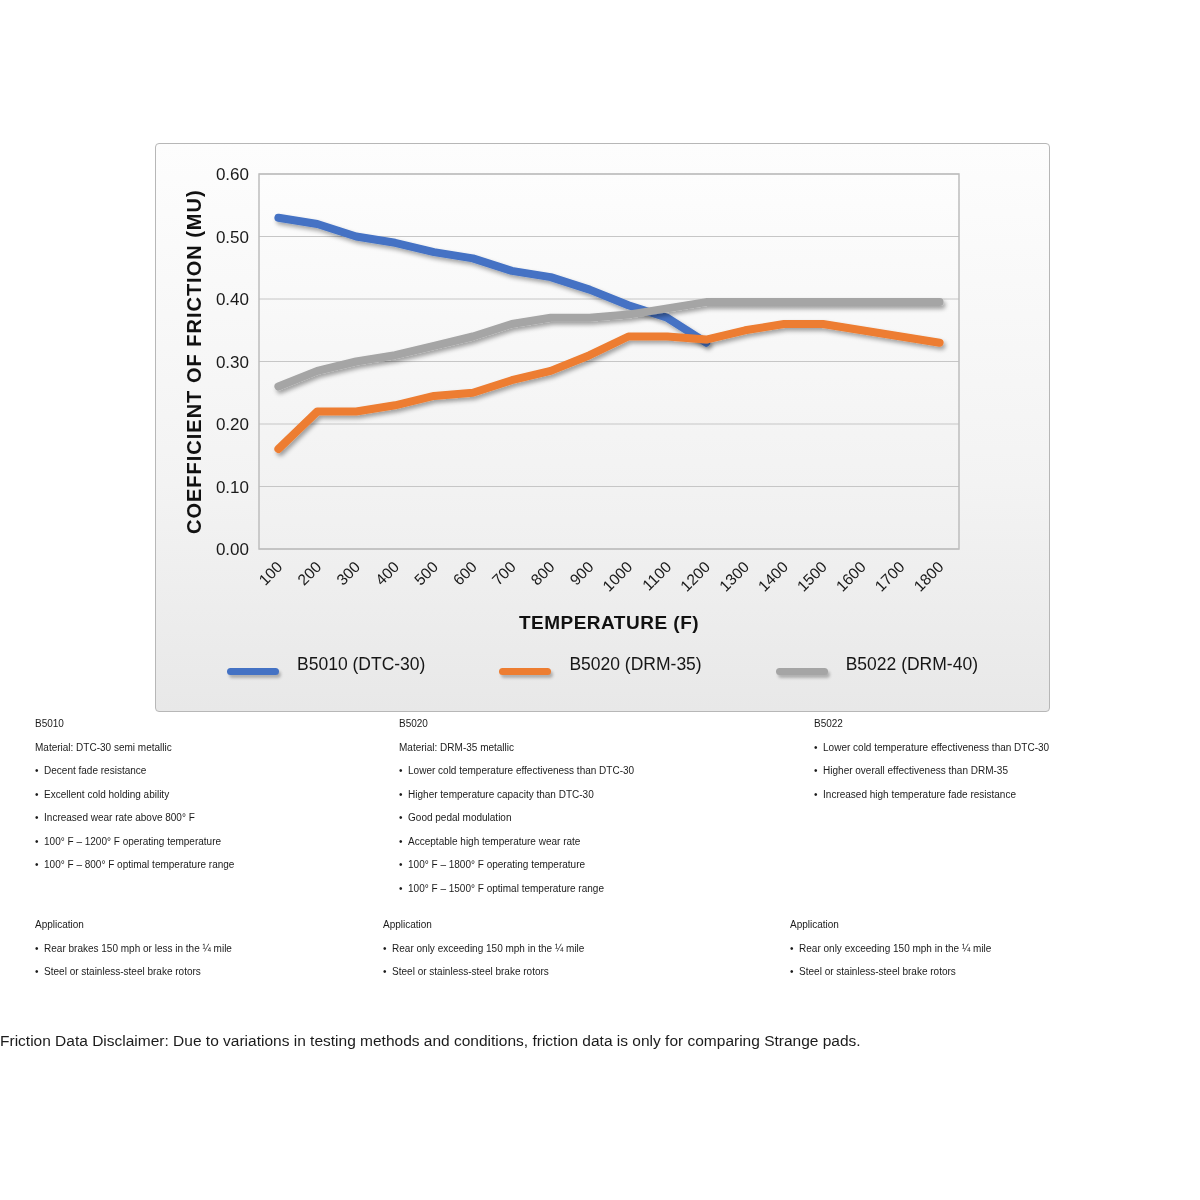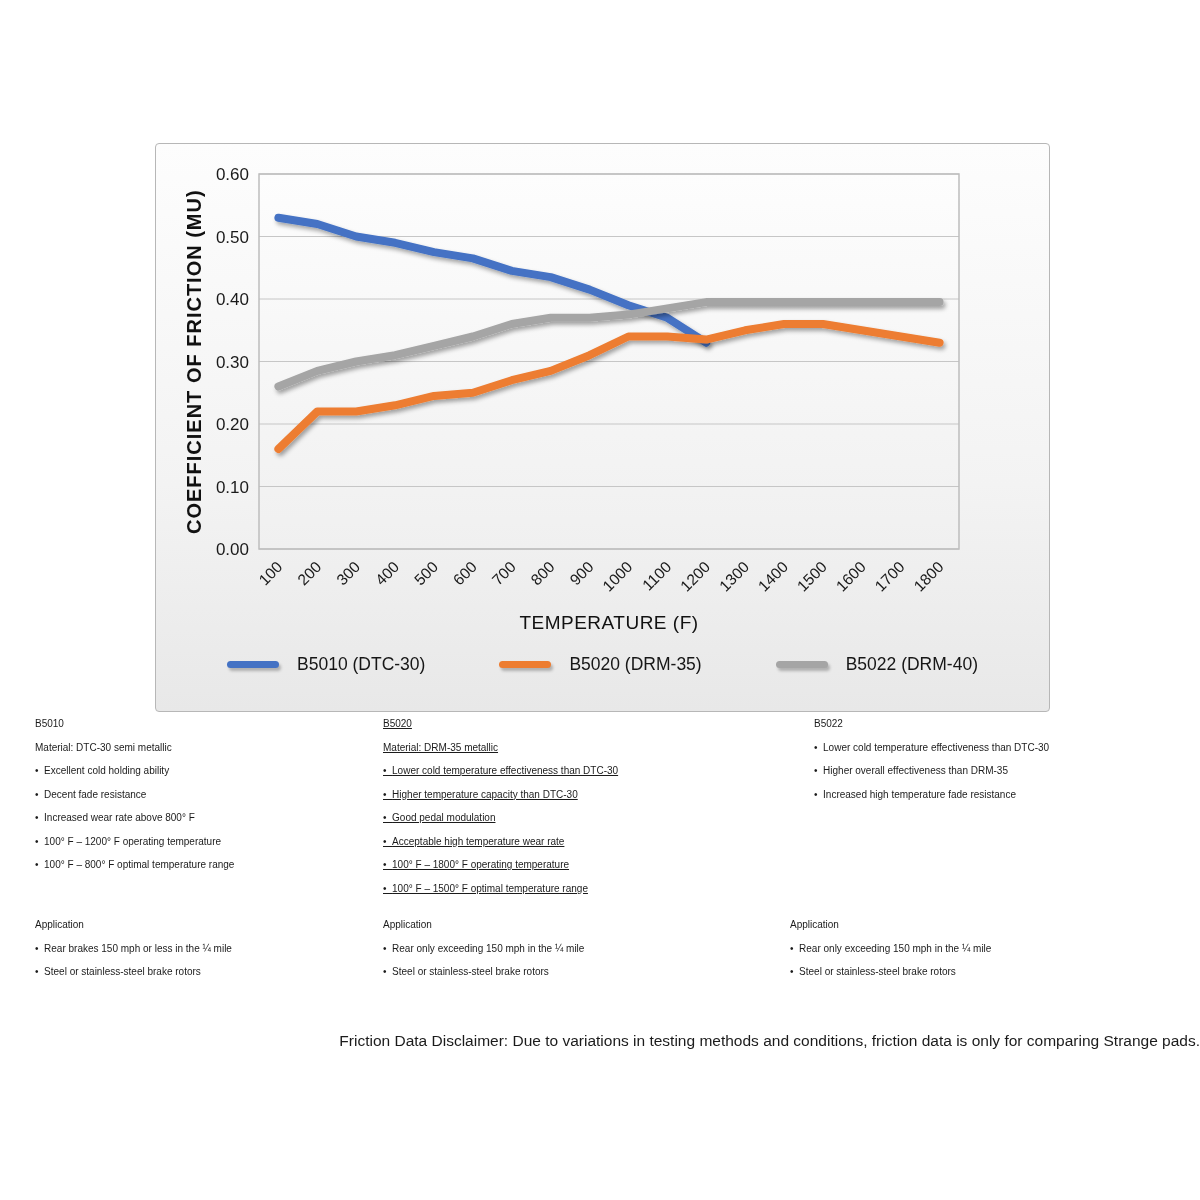--- a/index.html
+++ b/index.html
@@ -16,44 +16,44 @@
   .y-axis-title{
     position:absolute;left:14px;top:0;width:48px;height:435px;
     display:flex;align-items:center;justify-content:center;
     writing-mode:vertical-rl;transform:rotate(180deg);
     font-weight:bold;font-size:20px;letter-spacing:1px;color:#111;white-space:nowrap;
   }
   #chart-svg{position:absolute;left:0;top:0;}
   #chart-svg text{font-family:"Liberation Sans",sans-serif;fill:#1a1a1a;}
   .x-axis-title{
     position:absolute;left:103px;top:468px;width:700px;text-align:center;
-    font-weight:normal;font-size:19px;letter-spacing:0.5px;color:#111;
+    font-weight:bold;font-size:19px;letter-spacing:0.5px;color:#111;
   }
   .legend{
     position:absolute;left:0;top:510px;width:100%;
     display:flex;justify-content:center;align-items:center;gap:74px;
   }
-  .legend-item{display:flex;align-items:center;gap:18px;}
+  .legend-item{display:flex;align-items:flex-end;gap:18px;}
   .legend-swatch{
     width:52px;height:7px;border-radius:4px;display:inline-block;
     box-shadow:2px 3px 3px rgba(0,0,0,0.25);
   }
   .legend-label{font-size:17.5px;color:#161616;}
   
   .info-col{position:absolute;font-size:10px;line-height:23.5px;}
   .info-col ul{margin:0;padding:0;list-style:none;}
   .info-col li::before{content:"\2022\00a0\00a0";}
   #col1{left:35px;top:712px;width:345px;}
-  #col2{left:383px;top:712px;width:400px;text-decoration:underline;}
+  #col2{left:399px;top:712px;width:400px;}
   #col3{left:790px;top:712px;width:402px;margin-left:24px;}
   #app1{left:35px;top:913px;width:345px;}
   #app2{left:383px;top:913px;width:400px;}
   #app3{left:790px;top:913px;width:402px;}
   .disclaimer{
-    position:absolute;left:0;top:1032px;width:1200px;text-align:right;
+    position:absolute;left:0;top:1032px;width:1200px;text-align:left;
     font-size:15.5px;color:#1b1b1b;
   }
 </style>
 </head>
 <body>
 
 <div class="page">
 
   <div class="chart-card">
     <div class="y-axis-title">COEFFICIENT OF FRICTION (MU)</div>
@@ -119,22 +119,22 @@
         <span class="legend-swatch" style="background: rgb(165, 165, 165);"></span>
         <span class="legend-label">B5022 (DRM-40)</span>
       </div>
     </div>
   </div>
 
   <div class="info-col" id="col1">
     <div>B5010</div>
     <div>Material: DTC-30 semi metallic</div>
     <ul>
+      <li>Decent fade resistance</li>
       <li>Excellent cold holding ability</li>
-      <li>Decent fade resistance</li>
       <li>Increased wear rate above 800° F</li>
       <li>100° F – 1200° F operating temperature</li>
       <li>100° F – 800° F optimal temperature range</li>
     </ul>
   </div>
 
   <div class="info-col" id="col2">
     <div>B5020</div>
     <div>Material: DRM-35 metallic</div>
     <ul>

